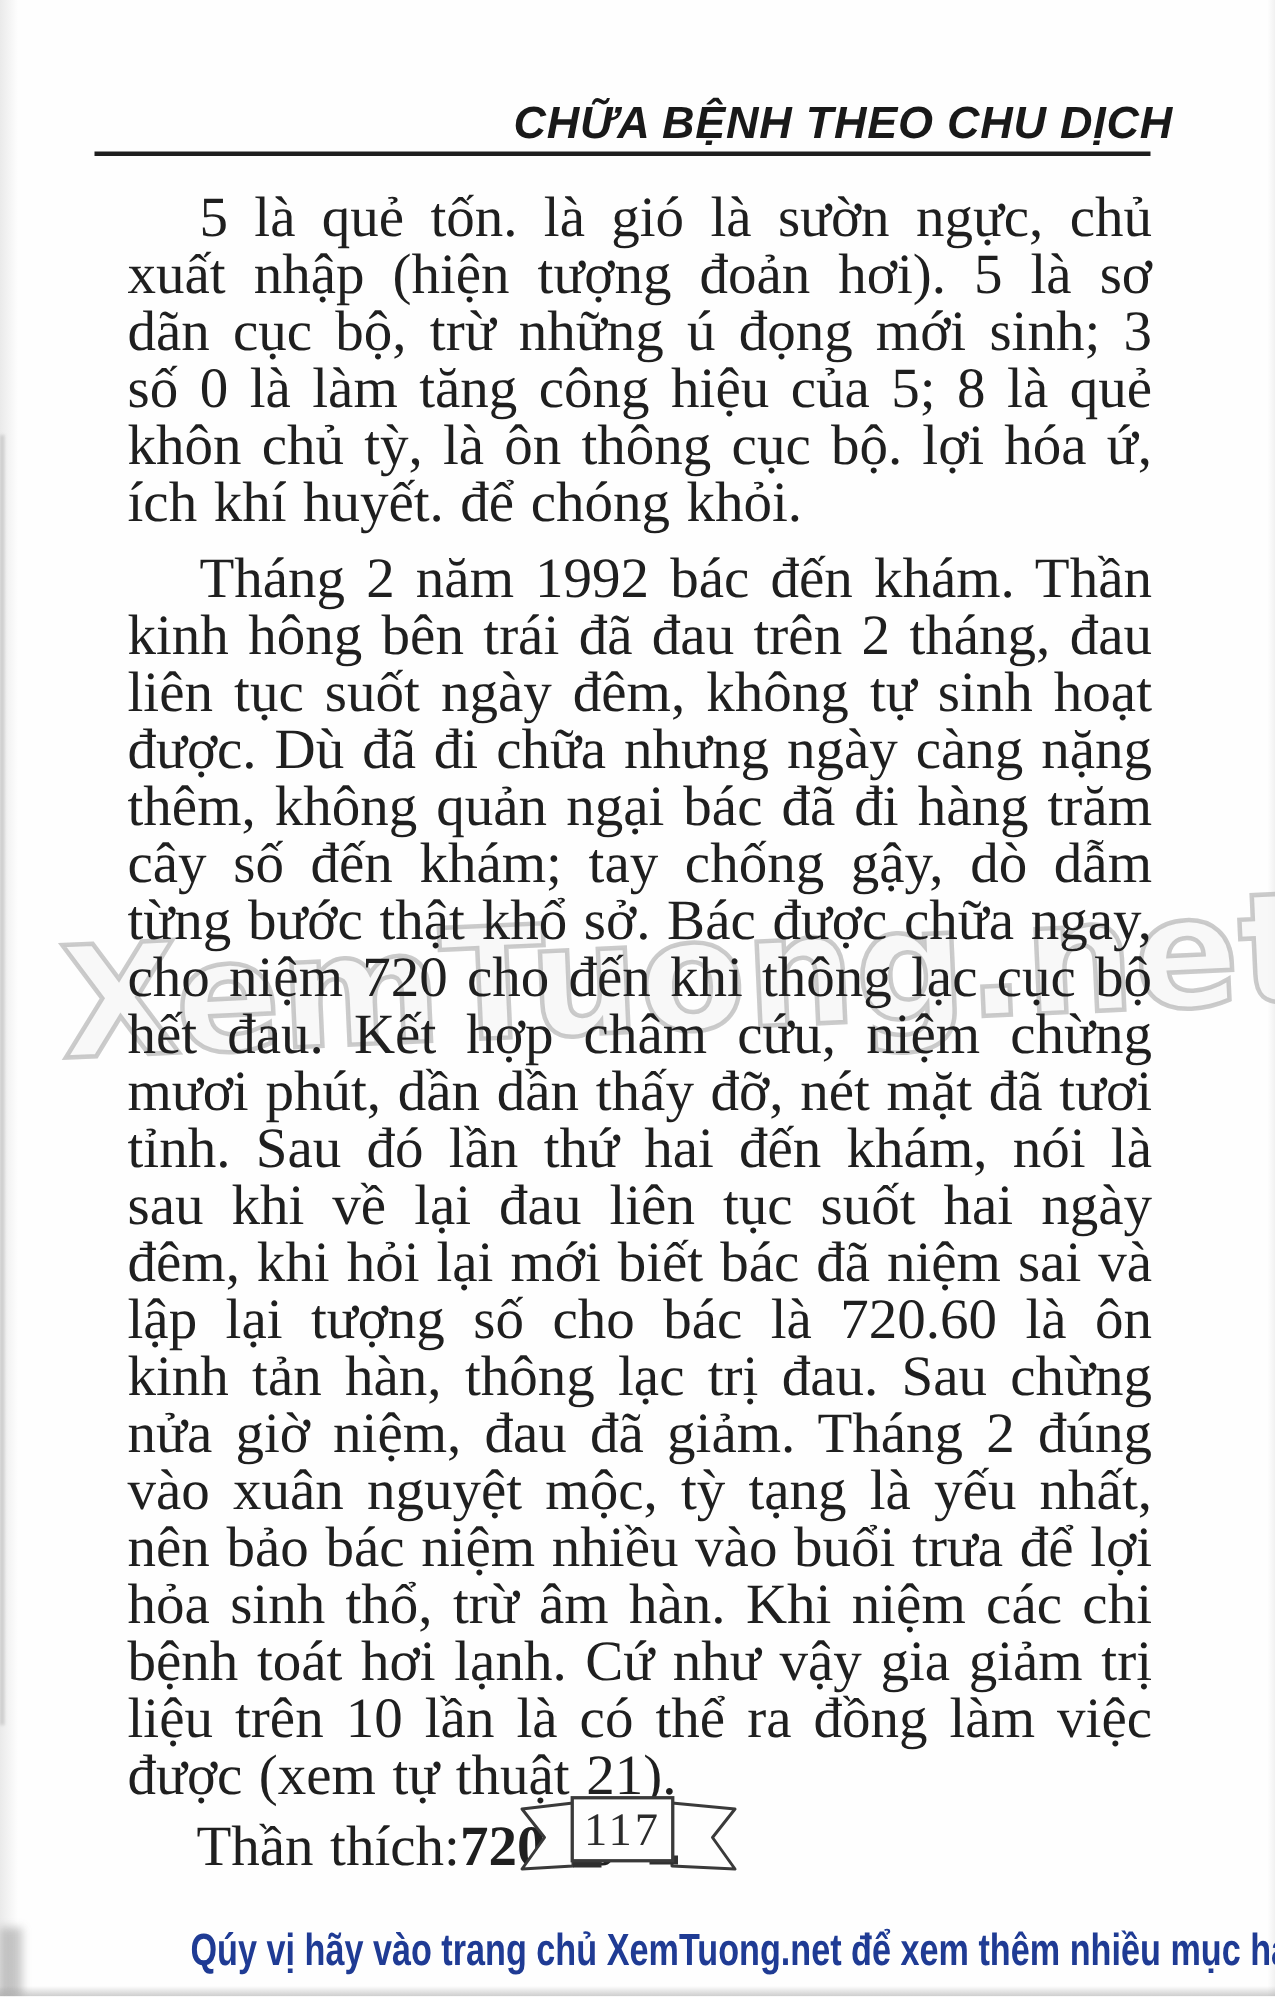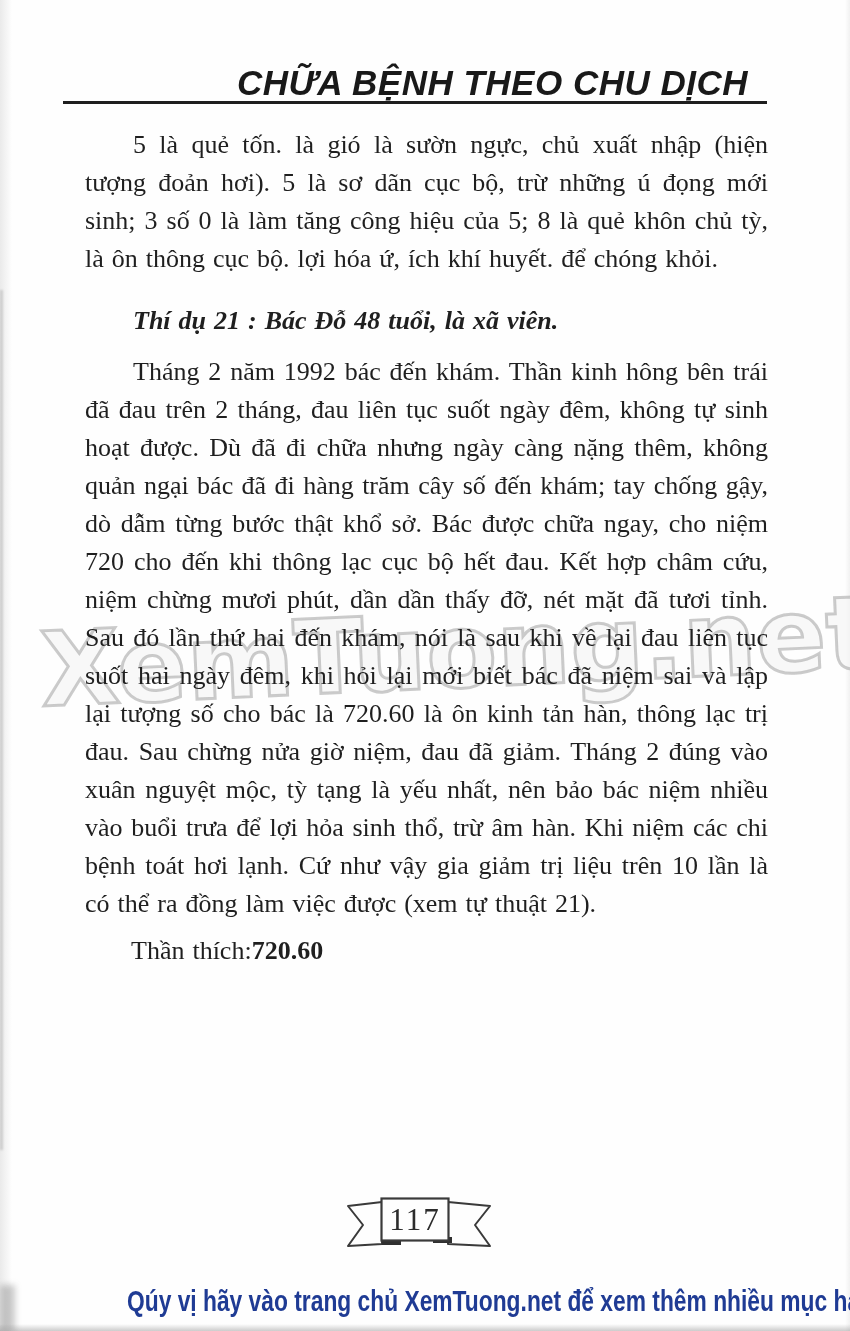--- a/index.html
+++ b/index.html
@@ -15,44 +15,44 @@
     background:rgba(60,60,60,0.18);filter:blur(1px);z-index:0;}
   .edge-right{position:absolute;right:0;top:0;width:5px;height:100%;
     background:linear-gradient(to left, rgba(150,150,150,0.12), rgba(255,255,255,0));z-index:0;}
   .edge-bottom{position:absolute;left:0;bottom:0;width:100%;height:7px;
     background:linear-gradient(to top, rgba(110,110,110,0.35), rgba(255,255,255,0));z-index:0;}
   .corner-bl{position:absolute;left:0;bottom:0;width:15px;height:46px;
     background:rgba(80,80,80,0.30);filter:blur(3px);z-index:0;}
 
   
   .running-title{
-    position:absolute;top:68px;right:102px;z-index:2;
+    position:absolute;top:68px;right:68px;z-index:2;
     font-family:"Liberation Sans", sans-serif;
-    font-style:italic;font-weight:bold;font-size:35px;line-height:30px;
+    font-style:italic;font-weight:bold;font-size:30px;line-height:30px;
     letter-spacing:0.5px;color:#191919;
   }
   .header-rule{position:absolute;left:63px;top:101px;width:704px;height:3px;
     background:#1e1e1e;z-index:2;}
 
   
   .watermark{
     position:absolute;left:40px;top:592px;width:800px;z-index:1;
     text-align:center;white-space:nowrap;
     transform:rotate(-2.6deg);
     font-family:"DejaVu Sans", sans-serif;font-weight:bold;
     font-size:103px;letter-spacing:0px;
     color:rgba(246,246,246,0.75);
     -webkit-text-stroke:3px rgba(168,168,168,0.65);
     opacity:0.9;
   }
 
   
   .content{
     position:absolute;left:85px;top:126px;width:683px;z-index:2;
-    font-size:26px;line-height:38px;text-align:justify;
+    font-size:38px;line-height:38px;text-align:justify;
     word-spacing:1.5px;
   }
   .content p{margin:0;}
   .body-p{text-indent:48px;}
   .example-heading{
     margin-top:24px !important;
     text-indent:48px;font-weight:bold;font-style:italic;
   }
   .p2{margin-top:13px !important;}
   .explanation{margin-top:9px !important;padding-left:46px;}
@@ -86,21 +86,20 @@
   <div class="edge-bottom"></div>
   <div class="corner-bl"></div>
 
   <div class="watermark">XemTuong.net</div>
 
   <div class="running-title">CHỮA BỆNH THEO CHU DỊCH</div>
   <div class="header-rule"></div>
 
   <div class="content">
     <p class="body-p p1">5 là quẻ tốn. là gió là sườn ngực, chủ xuất nhập (hiện tượng đoản hơi). 5 là sơ dãn cục bộ, trừ những ú đọng mới sinh; 3 số 0 là làm tăng công hiệu của 5; 8 là quẻ khôn chủ tỳ, là ôn thông cục bộ. lợi hóa ứ, ích khí huyết. để chóng khỏi.</p>
-    <p class="example-heading">Thí dụ 21 : Bác Đỗ 48 tuổi, là xã viên.</p>
     <p class="body-p p2">Tháng 2 năm 1992 bác đến khám. Thần kinh hông bên trái đã đau trên 2 tháng, đau liên tục suốt ngày đêm, không tự sinh hoạt được. Dù đã đi chữa nhưng ngày càng nặng thêm, không quản ngại bác đã đi hàng trăm cây số đến khám; tay chống gậy, dò dẫm từng bước thật khổ sở. Bác được chữa ngay, cho niệm 720 cho đến khi thông lạc cục bộ hết đau. Kết hợp châm cứu, niệm chừng mươi phút, dần dần thấy đỡ, nét mặt đã tươi tỉnh. Sau đó lần thứ hai đến khám, nói là sau khi về lại đau liên tục suốt hai ngày đêm, khi hỏi lại mới biết bác đã niệm sai và lập lại tượng số cho bác là 720.60 là ôn kinh tản hàn, thông lạc trị đau. Sau chừng nửa giờ niệm, đau đã giảm. Tháng 2 đúng vào xuân nguyệt mộc, tỳ tạng là yếu nhất, nên bảo bác niệm nhiều vào buổi trưa để lợi hỏa sinh thổ, trừ âm hàn. Khi niệm các chi bệnh toát hơi lạnh. Cứ như vậy gia giảm trị liệu trên 10 lần là có thể ra đồng làm việc được (xem tự thuật 21).</p>
     <p class="explanation"><span>Thần thích:</span><b class="expl-value">720.60</b></p>
   </div>
 
   <svg class="ribbon" width="180" height="80" viewBox="0 0 180 80">
 
     <polygon points="18,22 52,18 52,60 18,62 33,41" fill="#fefefe" stroke="#3a3a3a" stroke-width="2" stroke-linejoin="round"></polygon>
 
     <polygon points="118,18 160,22 145,41 160,62 118,60" fill="#fefefe" stroke="#3a3a3a" stroke-width="2" stroke-linejoin="round"></polygon>
 

